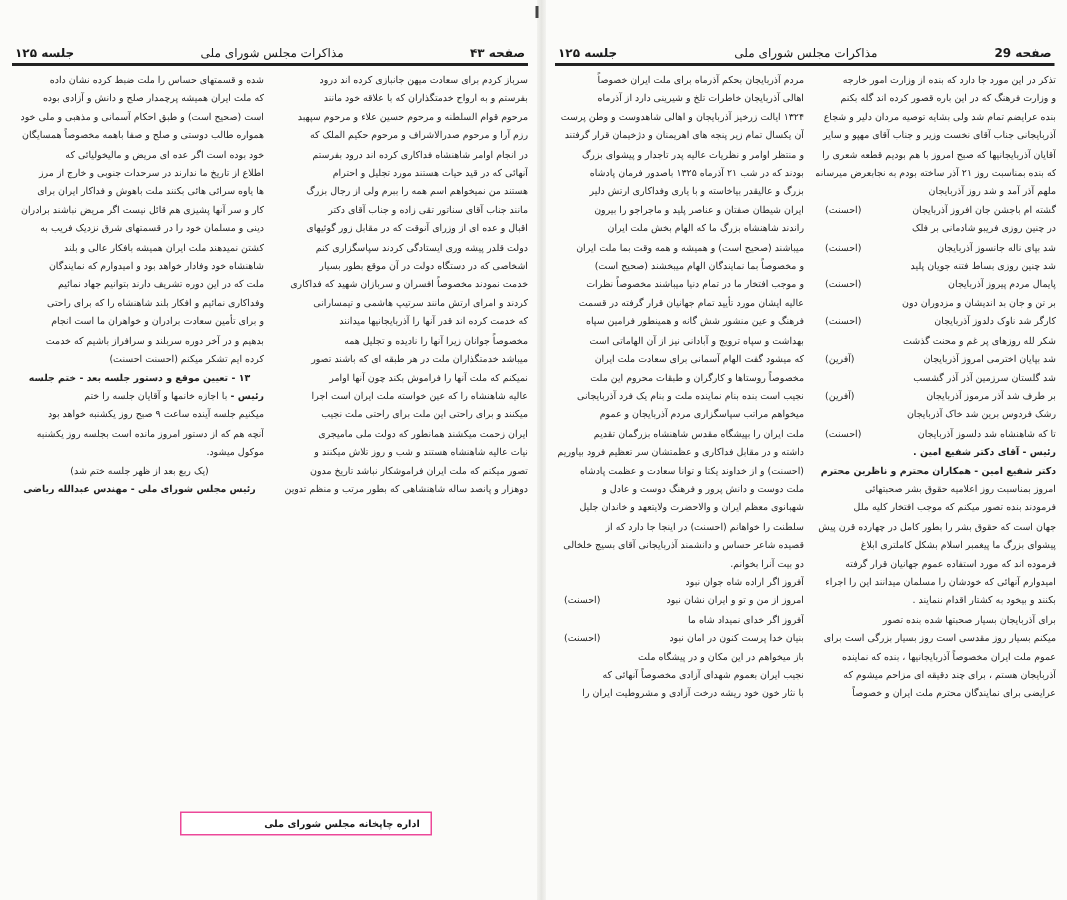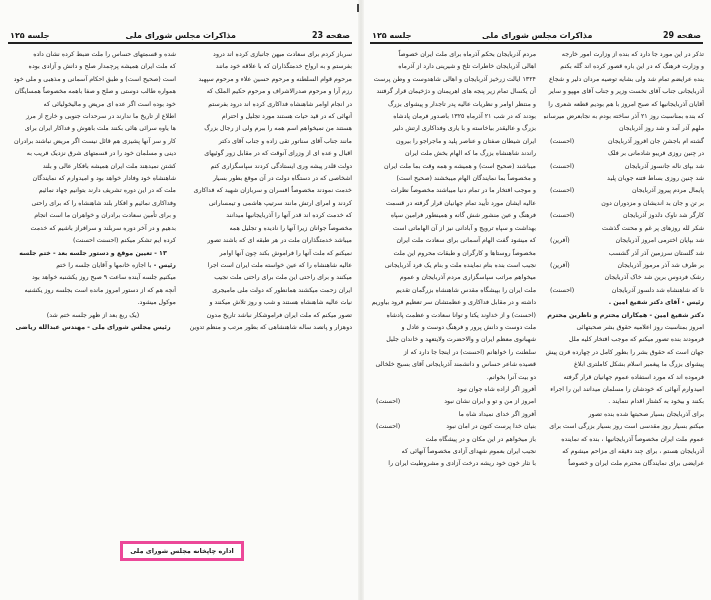--- a/index.html
+++ b/index.html
@@ -6,45 +6,45 @@
   body { width:711px; height:600px; position:relative; overflow:hidden;
          font-family:"DejaVu Sans", sans-serif; color:#1a1a1a; }
   .page { position:absolute; top:0; height:600px; }
   .page.left { left:0; width:360px; }
   .page.right { left:362px; width:349px; }
   .gutter { position:absolute; left:358px; top:0; width:6px; height:600px;
             background:linear-gradient(90deg,#f2f2ef,#e6e6e2,#f3f3f0); }
   .header { position:absolute; top:28px; left:10px; right:10px; height:14px;
             display:flex; justify-content:space-between; align-items:center;
             direction:rtl; font-size:8px; font-weight:bold; }
-  .header .title { font-size:8px; font-weight:bold;text-align:right; }
+  .header .title { font-size:8px; font-weight:normal;text-align:right; }
   .rule { position:absolute; top:42px; left:8px; right:8px; height:2px; background:#222; }
   .col { position:absolute; top:48px; direction:rtl; text-align:justify;
          font-size:6.3px; line-height:12.4px; color:#222; }
   .col p { margin:0; white-space:nowrap; overflow:hidden; }
   .poem { display:flex; justify-content:space-between; }
   .poem .applause { margin-left:6px; }
   .speaker { font-weight:bold; }
   .section-head { font-weight:bold; text-align:center; }
   .center { text-align:center; }
   .signature { font-weight:bold; text-align:center; }
   .stamp { position:absolute; left:120px; top:541px; width:118px; height:14px;
-           border:3px solid #ec4899; direction:rtl; font-size:6.5px; font-weight:bold;
-           display:flex; align-items:center; justify-content:center; background:#fff; }
+           border:1px solid #ec4899; direction:rtl; font-size:6.5px; font-weight:bold;
+           display:flex; align-items:center; justify-content:center; background:#fff;padding-left:48px; }
   .speck { position:absolute; width:2px; height:8px; background:#444; top:4px; left:357px; }
 </style>
 </head>
 <body>
 
 <div class="gutter"></div>
 <div class="speck"></div>
 
 <div class="page left">
   <div class="header">
-    <span>صفحه 23</span>
+    <span>صفحه ۴۳</span>
     <span class="title">مذاکرات مجلس شورای ملی</span>
     <span>جلسه ۱۲۵</span>
   </div>
   <div class="rule"></div>
 
   <div class="col" id="lp-right" style="left:186px; width:166px;">
       <p>سرباز کردم برای سعادت میهن جانبازی کرده اند درود</p>
       <p>بفرستم و به ارواح خدمتگذاران که با علاقه خود مانند</p>
       <p>مرحوم قوام السلطنه و مرحوم حسین علاء و مرحوم سپهبد</p>
       <p>رزم آرا و مرحوم صدرالاشراف و مرحوم حکیم الملک که</p>

